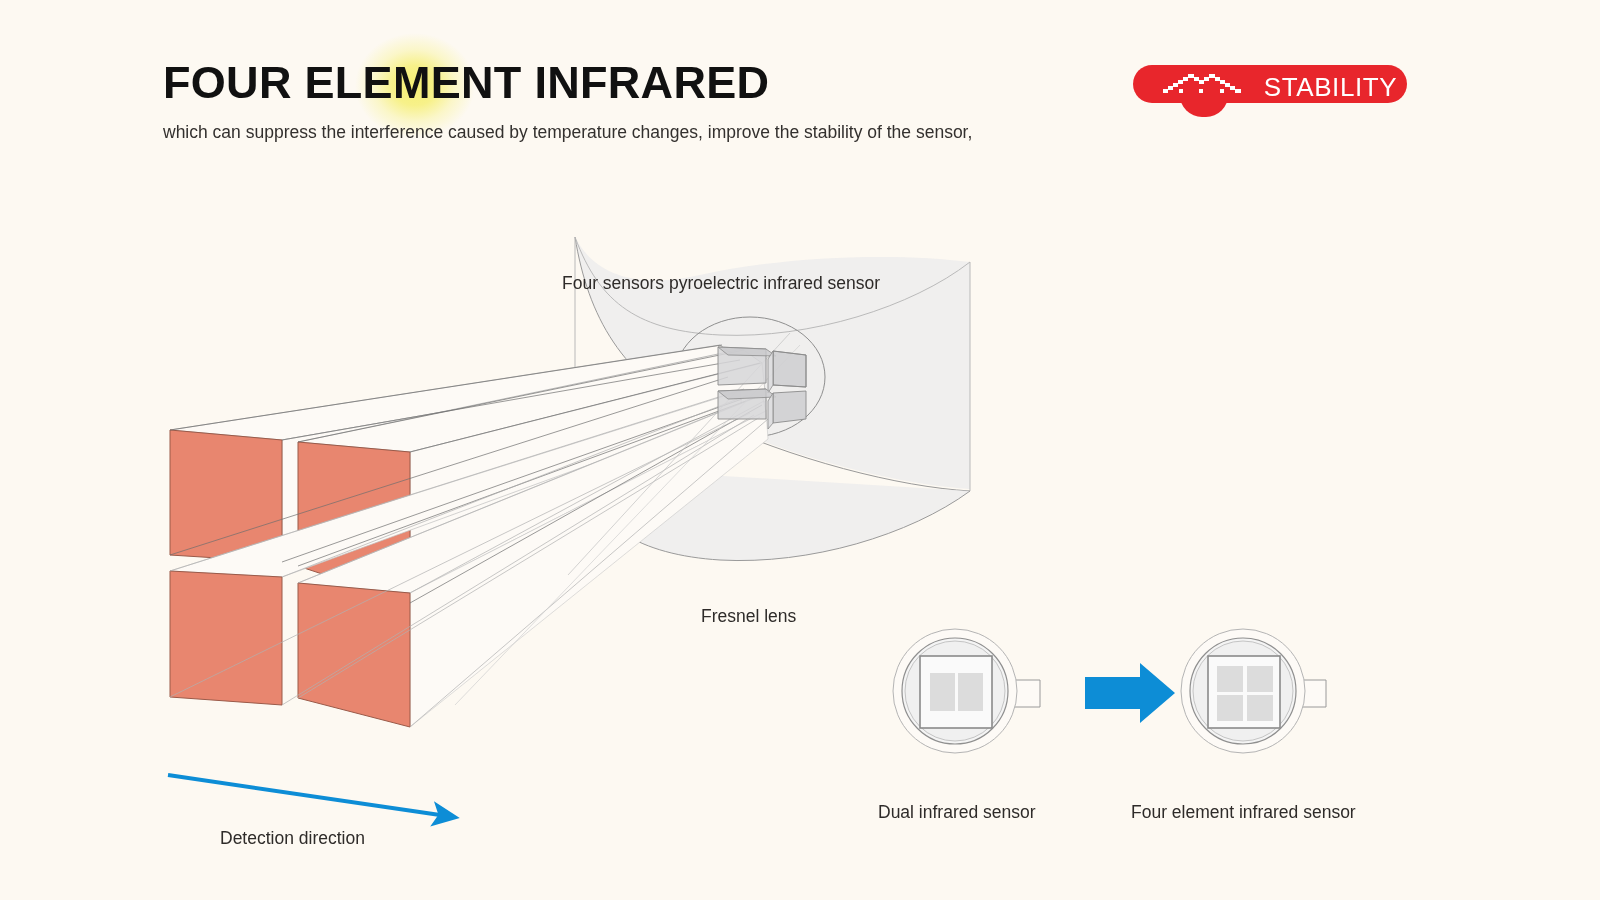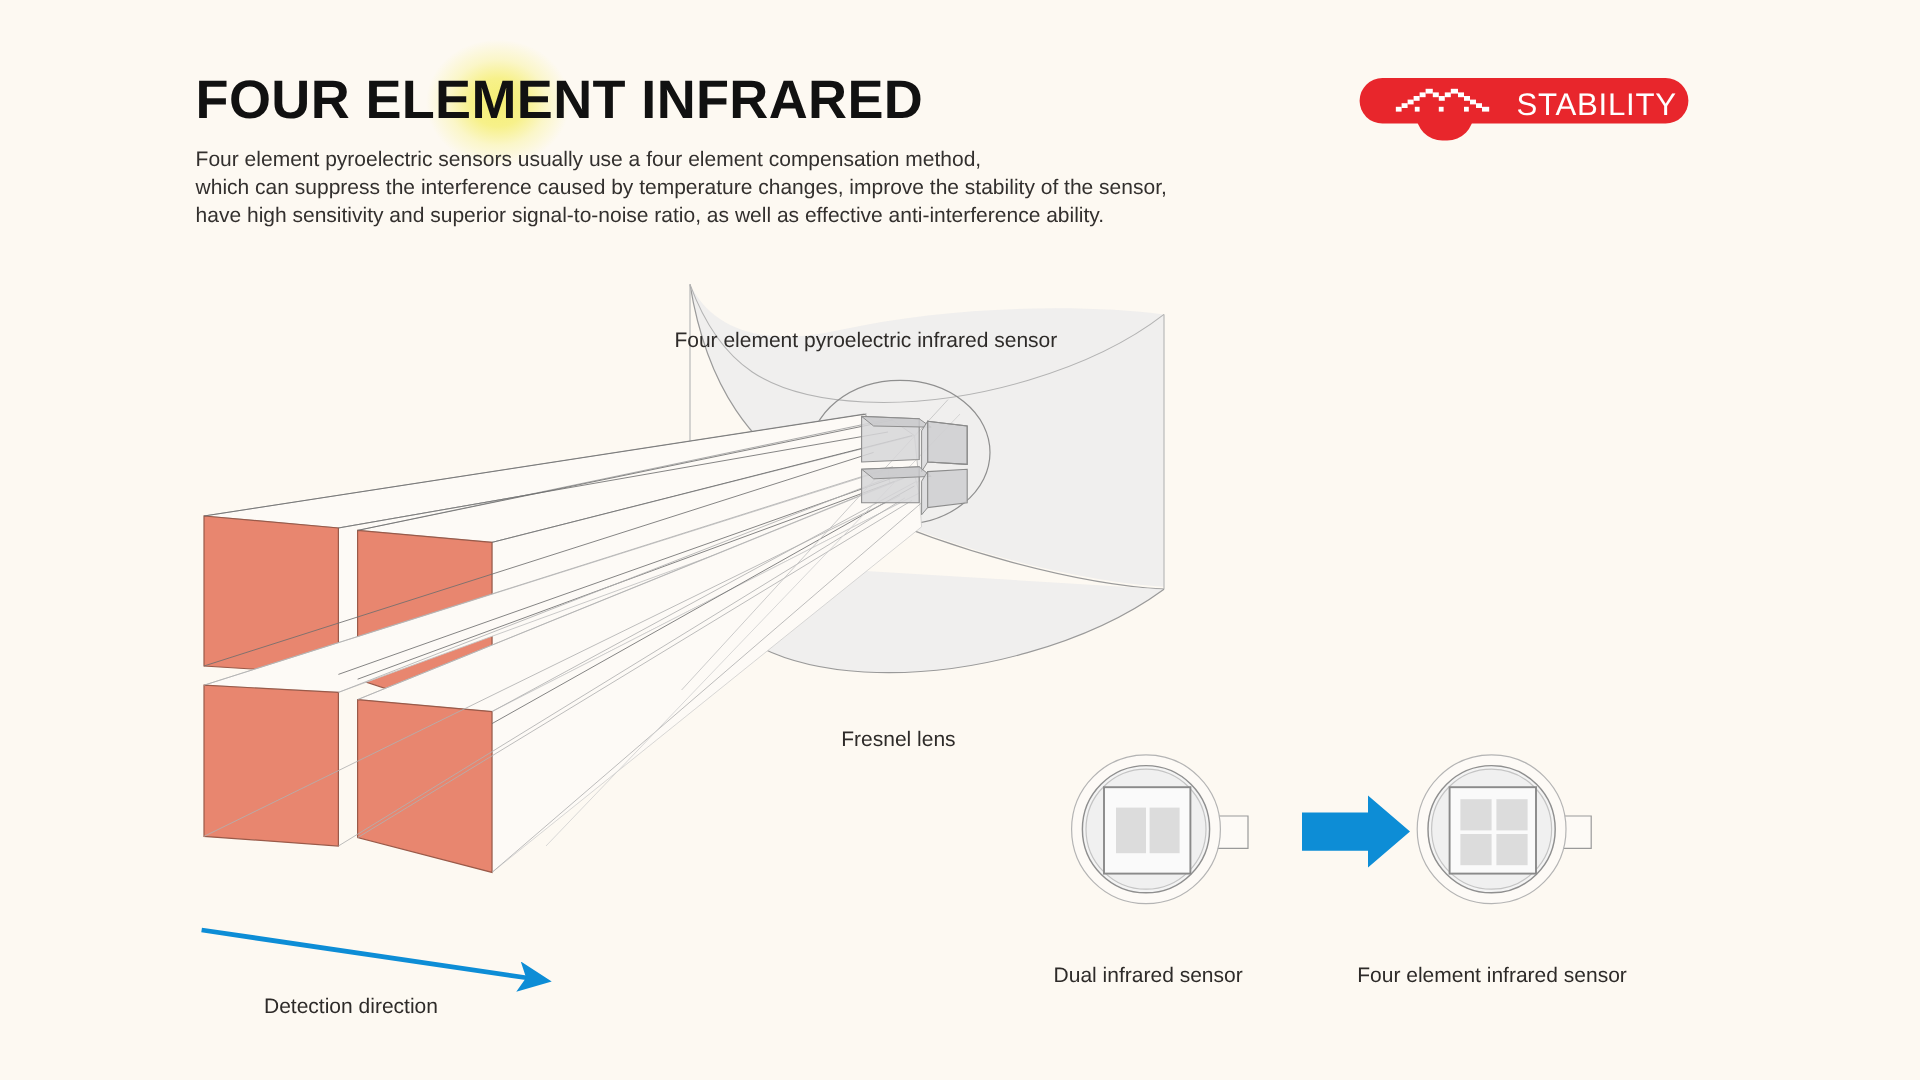--- a/index.html
+++ b/index.html
@@ -127,23 +127,21 @@
 </head>
 <body>
 
 <div id="stage">
 
   <div class="title-glow"></div>
 
   <h1 id="page-title">FOUR ELEMENT INFRARED</h1>
 
   <div id="subtitle">
-    <div>Four element pyroelectric sensors usually use a four element compensation method,</div>
     <div>which can suppress the interference caused by temperature changes, improve the stability of the sensor,</div>
-    <div>have high sensitivity and superior signal-to-noise ratio, as well as effective anti-interference ability.</div>
   </div>
 
   <div class="badge-wrap">
     <div class="badge-notch"></div>
     <div class="badge-pill"></div>
     <svg class="badge-logo" viewBox="0 0 80 22">
       <g fill="#ffffff">
 
         <rect x="0" y="16" width="5" height="4"></rect>
         <rect x="5" y="13" width="5" height="4"></rect>
@@ -284,19 +282,19 @@
       <circle cx="1243" cy="676" r="50" fill="#F0F0F0" stroke="#c4c4c4" stroke-width="1"></circle>
       <rect x="1208" y="641" width="72" height="72" fill="#FAFAFA" stroke="#8a8a8a" stroke-width="1.6"></rect>
 
       <rect x="1217" y="651" width="26" height="26" fill="#DCDCDC"></rect>
       <rect x="1247" y="651" width="26" height="26" fill="#DCDCDC"></rect>
       <rect x="1217" y="680" width="26" height="26" fill="#DCDCDC"></rect>
       <rect x="1247" y="680" width="26" height="26" fill="#DCDCDC"></rect>
     </g>
   </svg>
 
-  <div class="diagram-label" id="label-sensor">Four element pyroelectric infrared sensor</div>
+  <div class="diagram-label" id="label-sensor">Four sensors pyroelectric infrared sensor</div>
   <div class="diagram-label" id="label-fresnel">Fresnel lens</div>
   <div class="diagram-label" id="label-detect">Detection direction</div>
   <div class="diagram-label" id="label-dual">Dual infrared sensor</div>
   <div class="diagram-label" id="label-quad">Four element infrared sensor</div>
 
 </div>
 
 </body></html>

